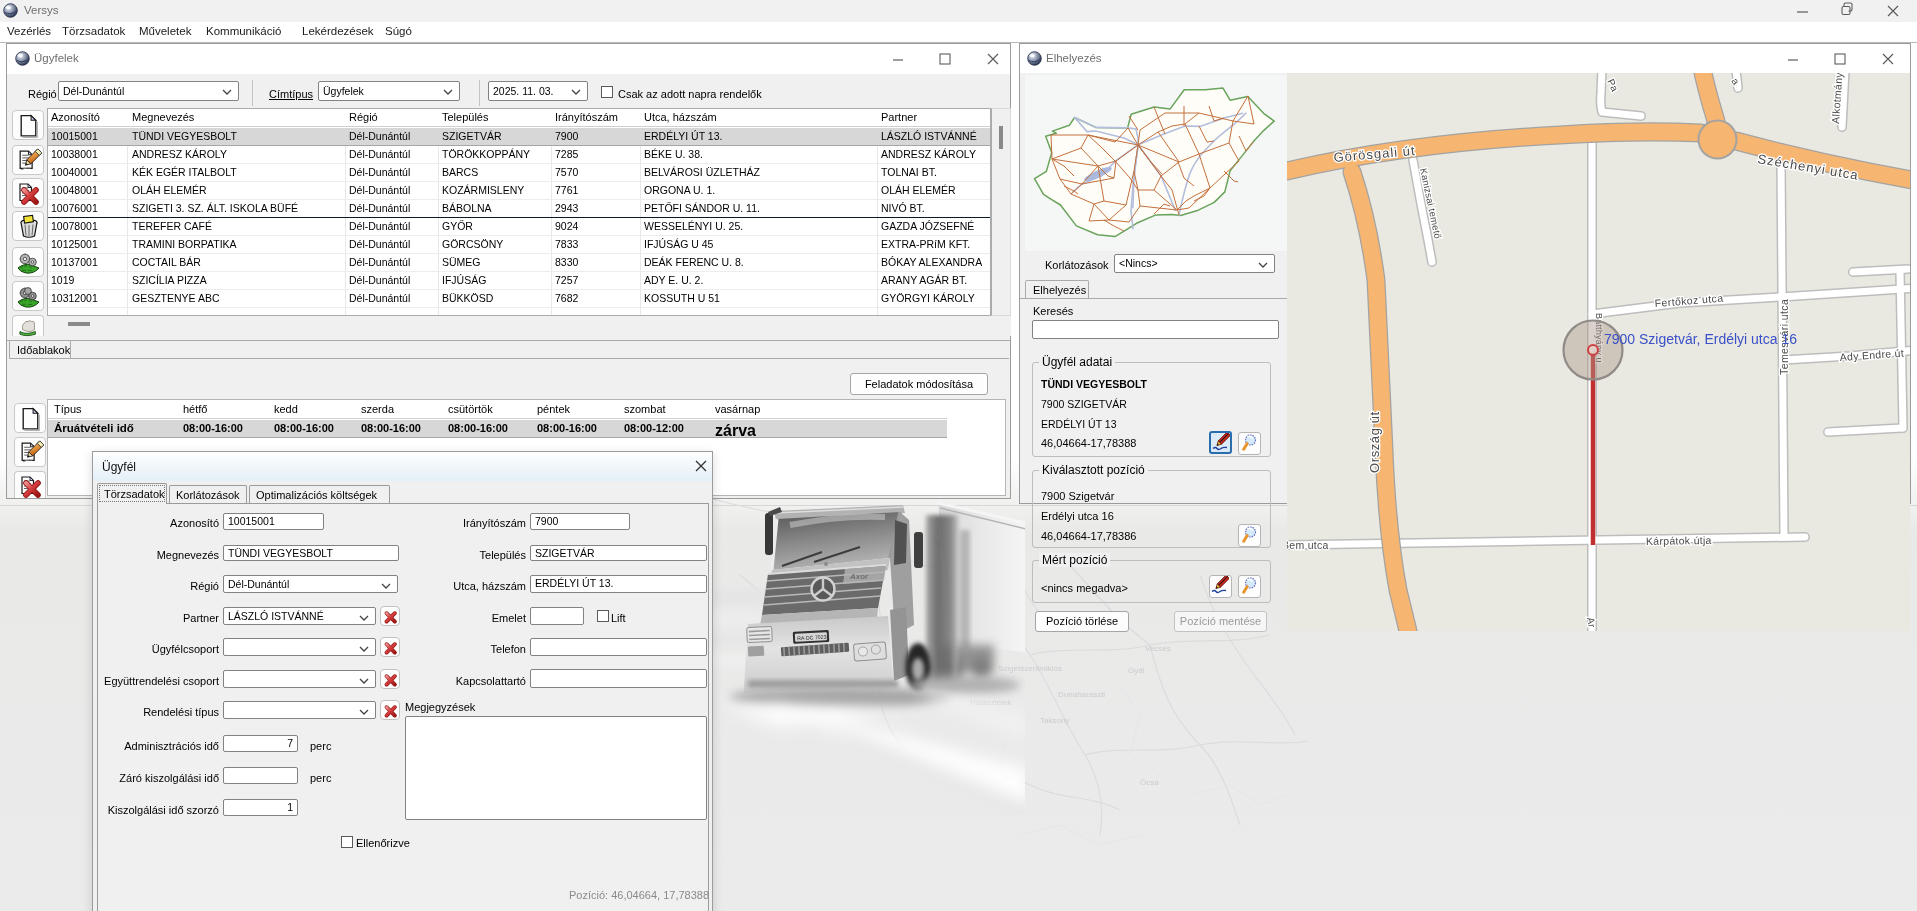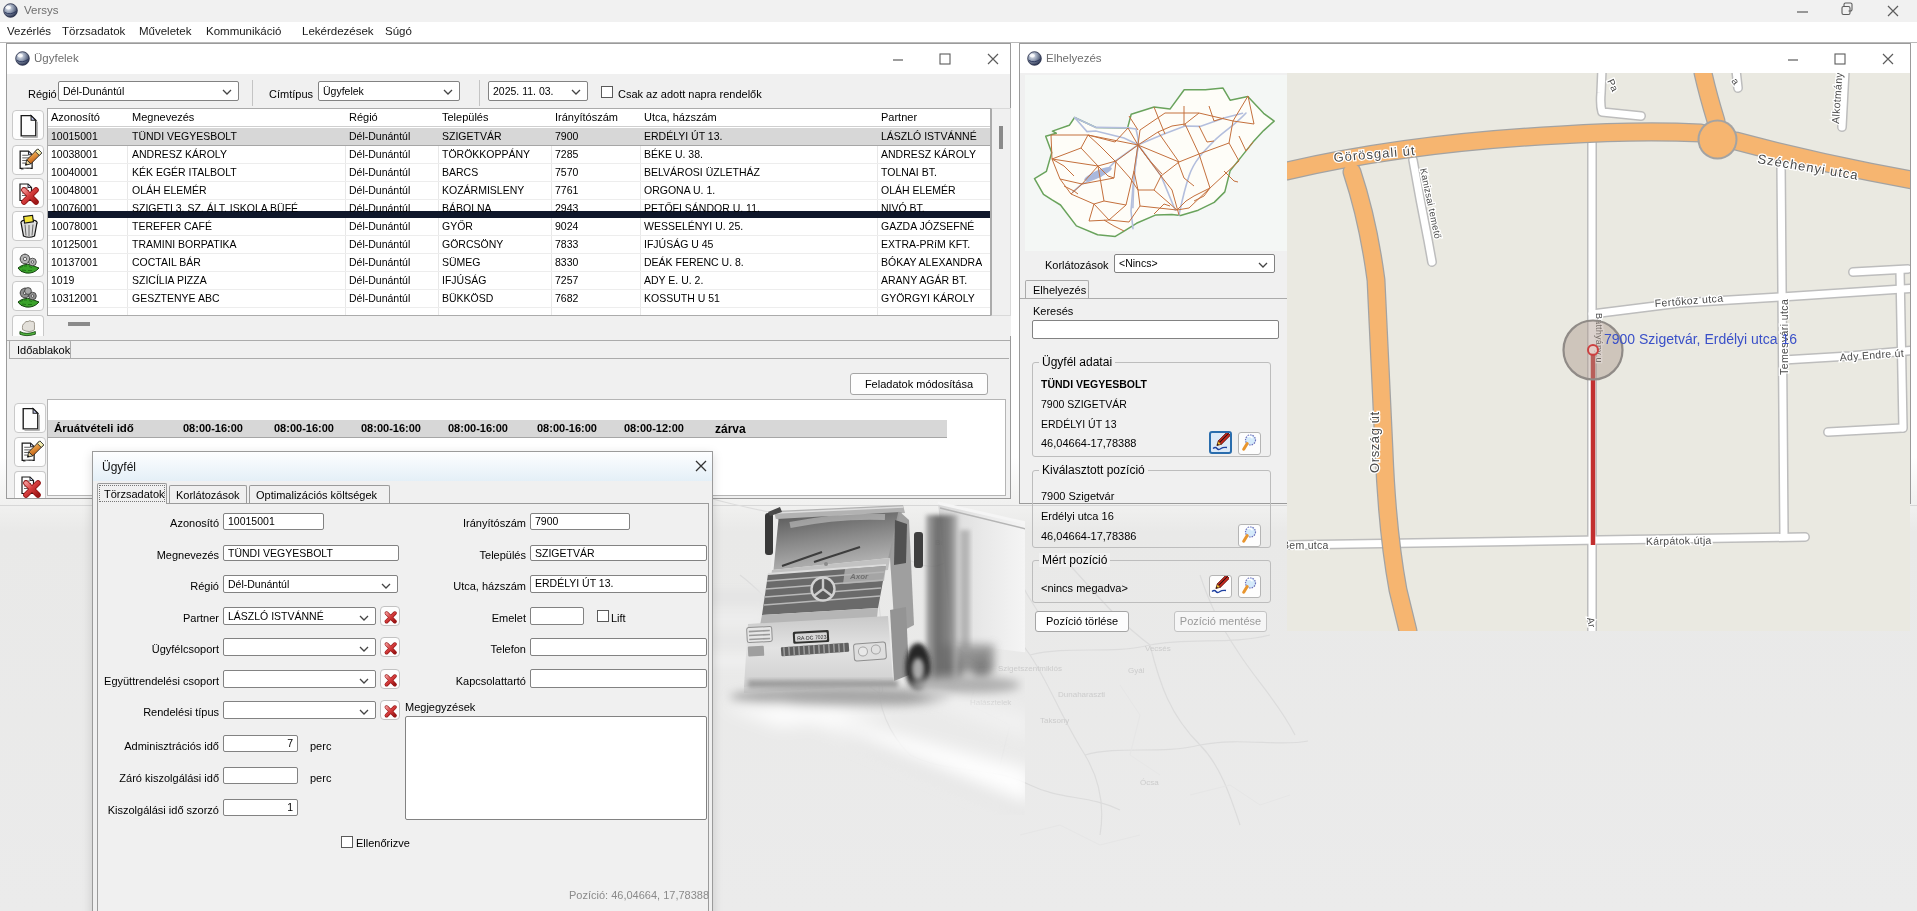--- a/index.html
+++ b/index.html
@@ -262,21 +262,21 @@
    <line x1="6" y1="10" x2="16" y2="10" stroke="#5c5c5c" stroke-width="1.2"></line>
    <rect x="53" y="4" width="10" height="10" fill="none" stroke="#5c5c5c" stroke-width="1.1"></rect>
    <path d="M101 4 l10 10 M111 4 l-10 10" stroke="#5c5c5c" stroke-width="1.2"></path>
   </svg>
 
   <div class="lbl" style="left:21px;top:44px;">Régió</div>
   <div class="combo" style="left:51px;top:37px;width:181px;height:20px;line-height:18px;">Dél-Dunántúl<svg width="10" height="6" viewBox="0 0 10 6">
         <path d="M1 1l4 4 4-4" fill="none" stroke="#444" stroke-width="1.3"></path>
       </svg></div>
   <div class="abs" style="left:245px;top:36px;width:1px;height:26px;background:#c4c4c4;"></div>
-  <div class="lbl" style="left:262px;top:44px;">Címtípus</div>
+  <div class="lbl" style="left:262px;top:44px;text-decoration:underline;">Címtípus</div>
   <div class="combo" style="left:311px;top:37px;width:142px;height:20px;line-height:18px;">Ügyfelek<svg width="10" height="6" viewBox="0 0 10 6">
         <path d="M1 1l4 4 4-4" fill="none" stroke="#444" stroke-width="1.3"></path>
       </svg></div>
   <div class="abs" style="left:472px;top:36px;width:1px;height:26px;background:#c4c4c4;"></div>
   <div class="combo" style="left:481px;top:37px;width:100px;height:20px;line-height:18px;">2025. 11. 03.<svg width="10" height="6" viewBox="0 0 10 6">
         <path d="M1 1l4 4 4-4" fill="none" stroke="#444" stroke-width="1.3"></path>
       </svg></div>
   <div class="cb" style="left:594px;top:42px;"></div>
   <div class="lbl" style="left:611px;top:44px;">Csak az adott napra rendelők</div>
 
@@ -409,21 +409,21 @@
       </div>
     <div class="abs" style="left:0;top:73px;width:943px;height:18px;border-bottom:1px solid #ededed;">
         <span class="cell" style="left:3px;top:2px;">10048001</span>
         <span class="cell" style="left:84px;top:2px;">OLÁH ELEMÉR</span>
         <span class="cell" style="left:301px;top:2px;">Dél-Dunántúl</span>
         <span class="cell" style="left:394px;top:2px;">KOZÁRMISLENY</span>
         <span class="cell" style="left:507px;top:2px;">7761</span>
         <span class="cell" style="left:596px;top:2px;">ORGONA U. 1.</span>
         <span class="cell" style="left:833px;top:2px;">OLÁH ELEMÉR</span>
       </div>
-    <div class="abs" style="left:0;top:91px;width:943px;height:18px;border-bottom:7px solid #0f172a;">
+    <div class="abs" style="left:0;top:91px;width:943px;height:18px;border-bottom:1px solid #0f172a;">
         <span class="cell" style="left:3px;top:2px;">10076001</span>
         <span class="cell" style="left:84px;top:2px;">SZIGETI 3. SZ. ÁLT. ISKOLA BÜFÉ</span>
         <span class="cell" style="left:301px;top:2px;">Dél-Dunántúl</span>
         <span class="cell" style="left:394px;top:2px;">BÁBOLNA</span>
         <span class="cell" style="left:507px;top:2px;">2943</span>
         <span class="cell" style="left:596px;top:2px;">PETŐFI SÁNDOR U. 11.</span>
         <span class="cell" style="left:833px;top:2px;">NIVÓ BT.</span>
       </div>
     <div class="abs" style="left:0;top:109px;width:943px;height:18px;border-bottom:1px solid #ededed;">
         <span class="cell" style="left:3px;top:2px;">10078001</span>
@@ -519,29 +519,39 @@
           <path d="M8,9 L20,21"></path>
           <path d="M20,9 L8,21"></path>
         </g>
         <g stroke="url(#redx)" stroke-width="4" stroke-linecap="round">
           <path d="M8,9 L20,21"></path>
           <path d="M20,9 L8,21"></path>
         </g>
       </svg></div>
 
   <div class="abs" id="tbl2" style="left:40px;top:355px;width:959px;height:97px;background:#fff;border:1px solid #b5b5b5;overflow:hidden;">
+    <div class="abs" style="left:0;top:0;width:899px;height:19px;border-bottom:1px solid #cfcfcf;">
+      <span class="cell" style="left:6px;top:3px;font-size:11px;">Típus</span>
+        <span class="cell" style="left:135px;top:3px;font-size:11px;">hétfő</span>
+        <span class="cell" style="left:226px;top:3px;font-size:11px;">kedd</span>
+        <span class="cell" style="left:313px;top:3px;font-size:11px;">szerda</span>
+        <span class="cell" style="left:400px;top:3px;font-size:11px;">csütörtök</span>
+        <span class="cell" style="left:489px;top:3px;font-size:11px;">péntek</span>
+        <span class="cell" style="left:576px;top:3px;font-size:11px;">szombat</span>
+        <span class="cell" style="left:667px;top:3px;font-size:11px;">vasárnap</span>
+    </div>
     <div class="abs" style="left:0;top:20px;width:899px;height:18px;background:#d7d7d7;border-bottom:1px solid #a6a6a6;font-weight:bold;">
       <span class="cell" style="left:6px;top:2px;font-weight:bold;font-size:11.5px;">Áruátvételi idő</span>
         <span class="cell" style="left:135px;top:2px;font-weight:bold;font-size:11px;">08:00-16:00</span>
         <span class="cell" style="left:226px;top:2px;font-weight:bold;font-size:11px;">08:00-16:00</span>
         <span class="cell" style="left:313px;top:2px;font-weight:bold;font-size:11px;">08:00-16:00</span>
         <span class="cell" style="left:400px;top:2px;font-weight:bold;font-size:11px;">08:00-16:00</span>
         <span class="cell" style="left:489px;top:2px;font-weight:bold;font-size:11px;">08:00-16:00</span>
         <span class="cell" style="left:576px;top:2px;font-weight:bold;font-size:11px;">08:00-12:00</span>
-        <span class="cell" style="left:667px;top:2px;font-weight:bold;font-size:12px;">zárva</span>
+        <span class="cell" style="left:667px;top:2px;font-weight:bold;font-size:16px;">zárva</span>
     </div>
   </div>
 </div>
 
 <div class="win" id="win-elhelyezes" style="left:1019px;top:43px;width:892px;height:461px;">
   <div class="abs" style="left:0;top:0;width:100%;height:29px;background:#fff;"></div>
   <div class="abs" style="left:7px;top:7px;"><svg width="15" height="15" viewBox="0 0 15 15">
         <circle cx="7.5" cy="7.5" r="6.8" fill="url(#gl)" stroke="#1d2540" stroke-width="0.8"></circle>
         <path d="M2,9.5 Q7,12.5 13,8.5" stroke="#2e3a60" fill="none" stroke-width="1"></path>
         <ellipse cx="5.3" cy="4.6" rx="2.6" ry="1.9" fill="rgba(255,255,255,0.8)"></ellipse>

